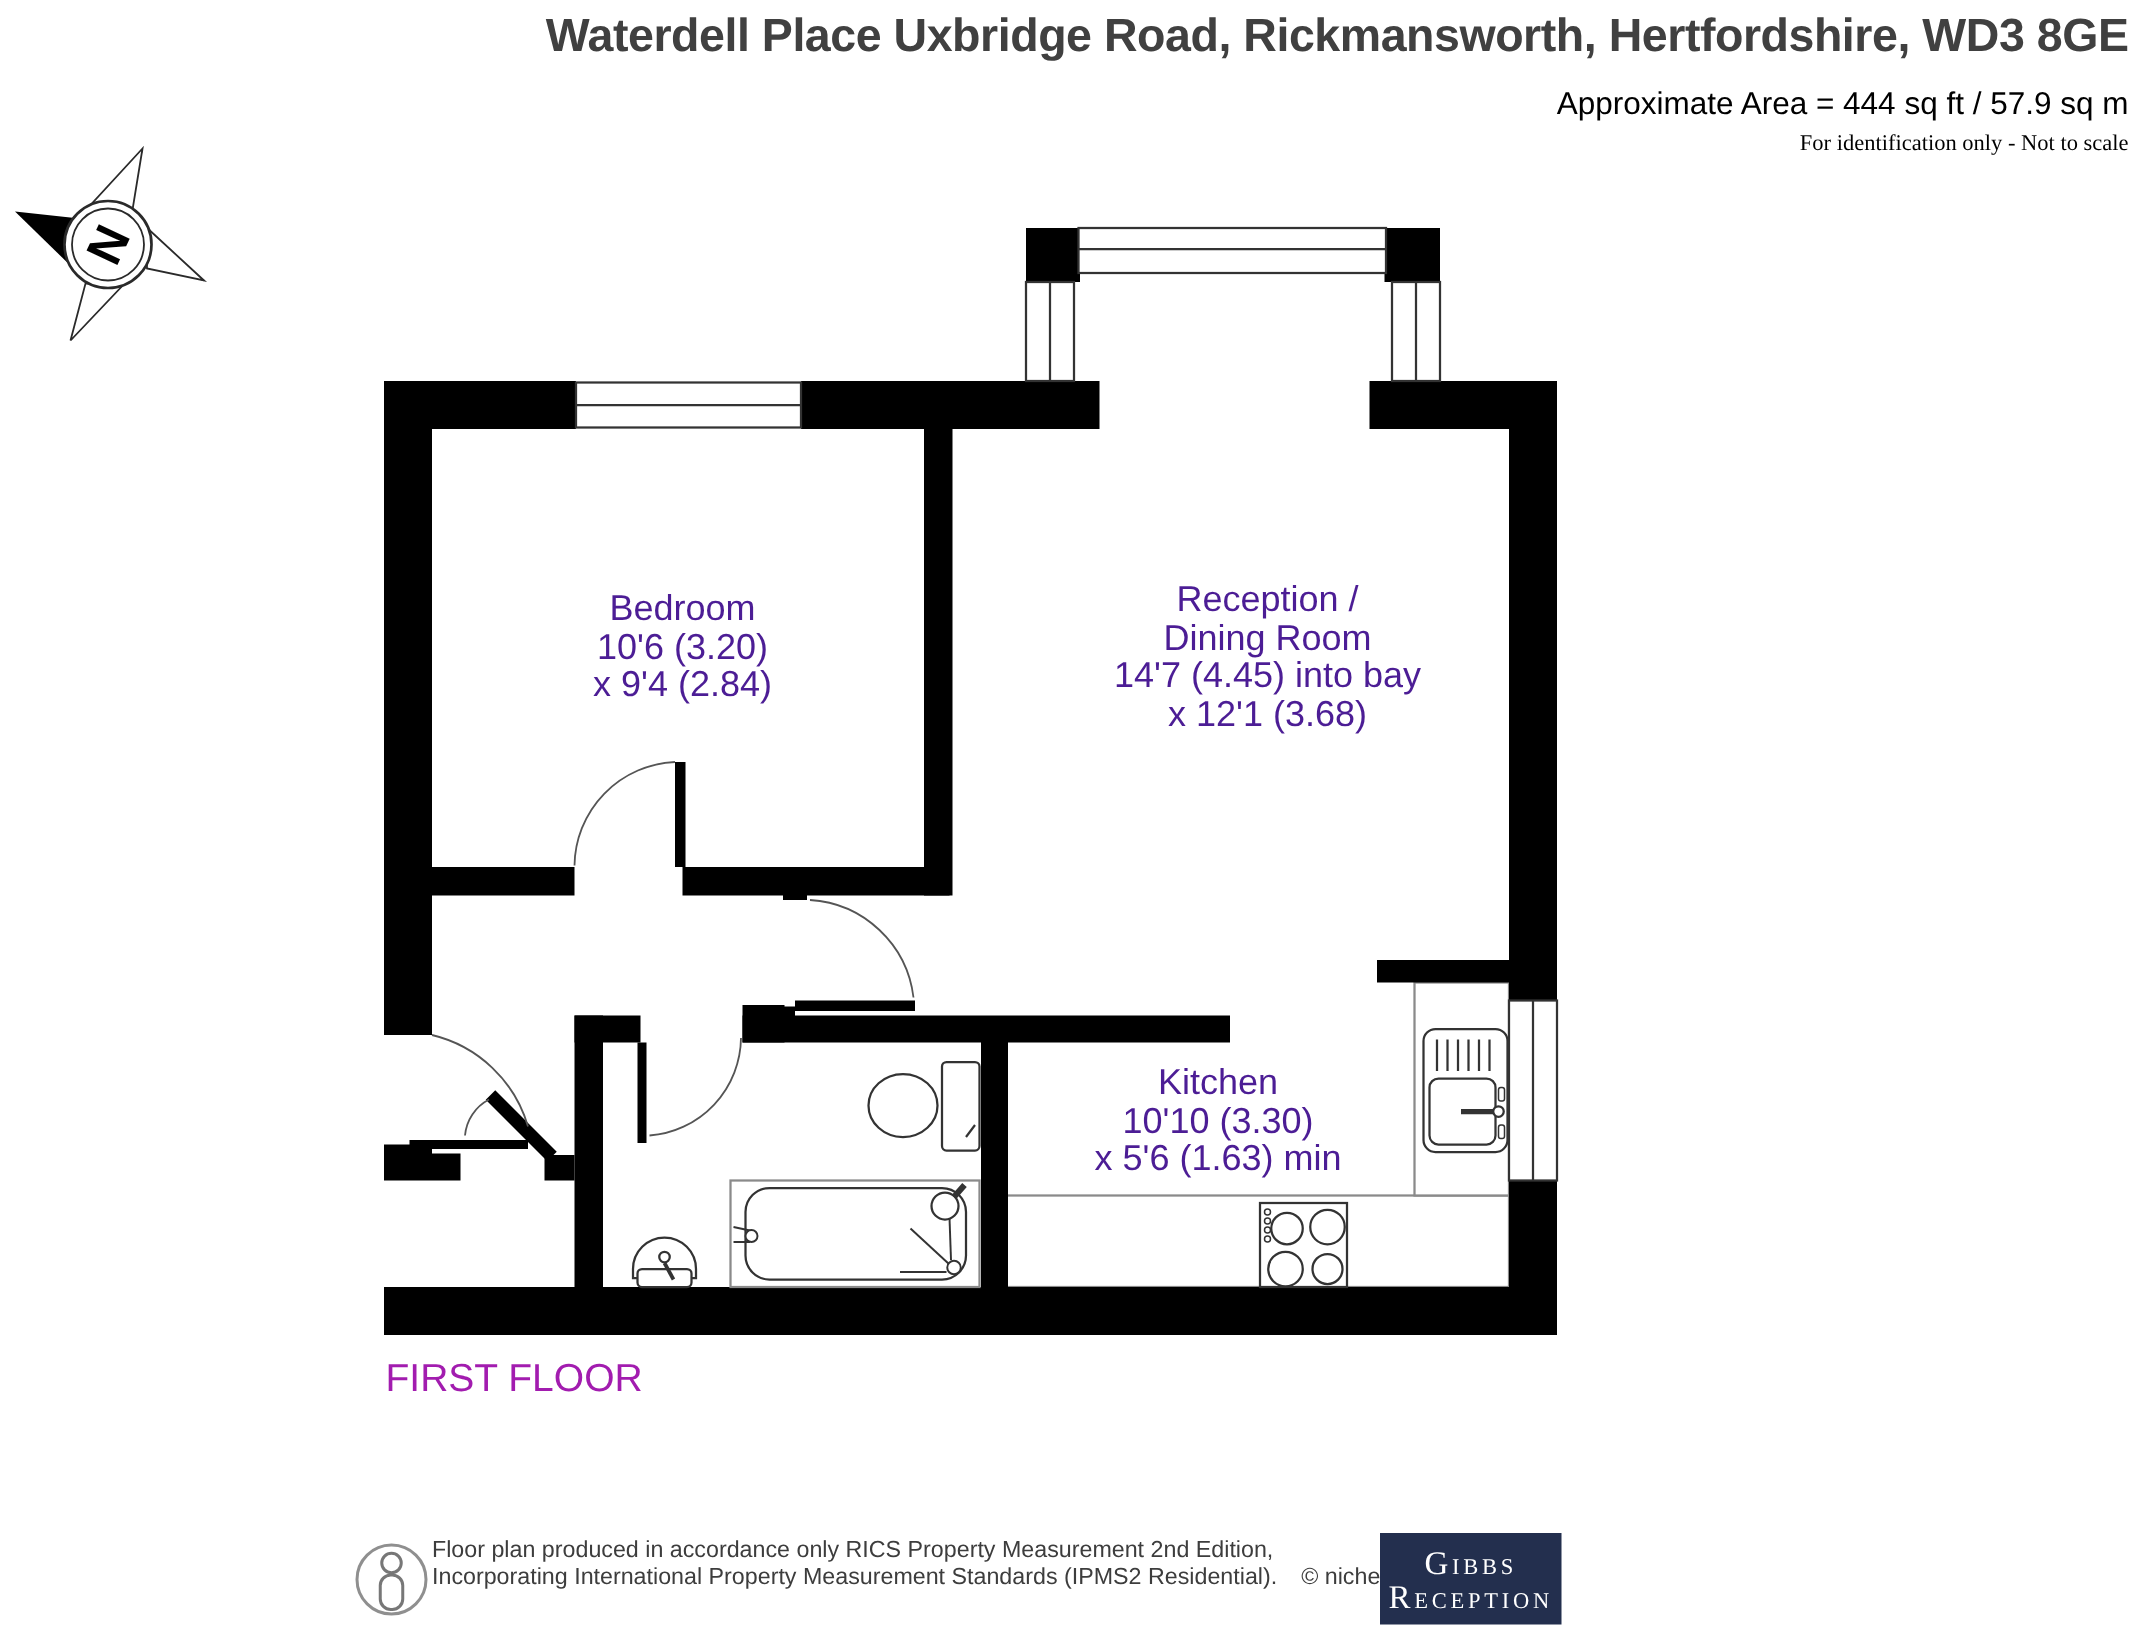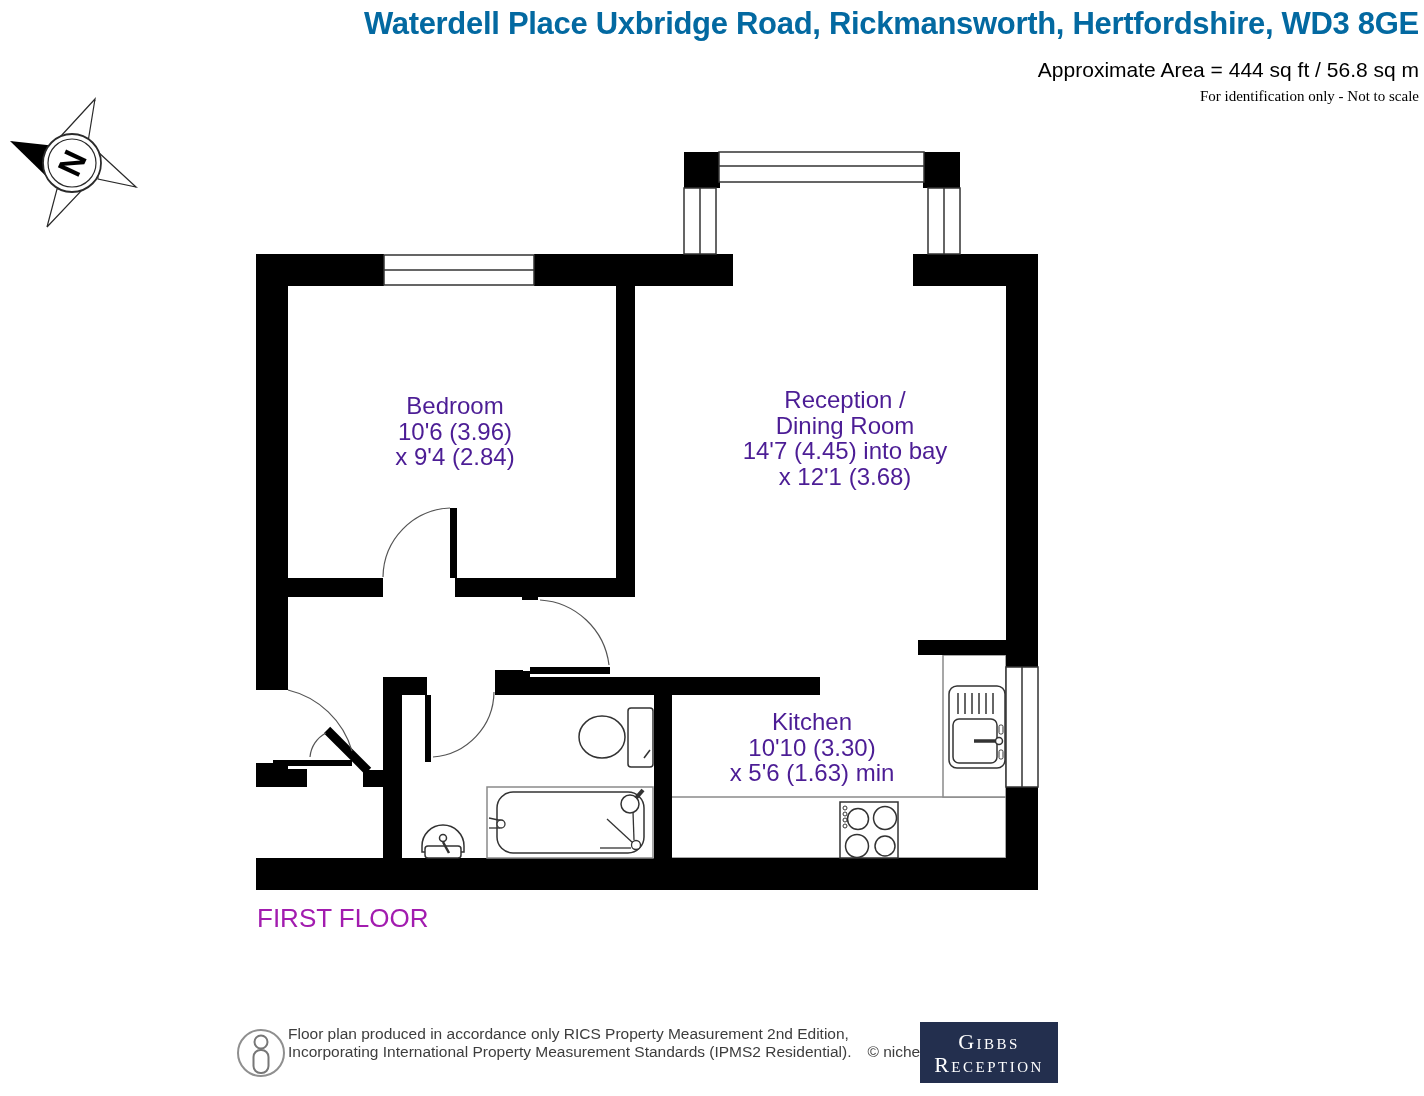--- a/index.html
+++ b/index.html
@@ -1,43 +1,43 @@
 <!DOCTYPE html>
 <html><head>
 <meta charset="utf-8">
 <style>
   html,body{margin:0;padding:0;}
   body{
     width:1424px;height:1096px;position:relative;background:#ffffff;
     font-family:"Liberation Sans",sans-serif;color:#111;overflow:hidden;
   }
   .header{position:absolute;top:6px;right:5px;text-align:right;}
-  .header .title{font-size:31px;font-weight:bold;letter-spacing:-0.3px;color:#0369a1;margin:0;white-space:nowrap;text-align:right;}
+  .header .title{font-size:31px;font-weight:bold;letter-spacing:-0.3px;color:#404040;margin:0;white-space:nowrap;text-align:right;}
   .header .area{font-size:21px;color:#000;margin-top:16px;}
   .header .disclaimer{font-size:15px;color:#000;margin-top:6px;font-family:Liberation Serif, serif;}
 
   .plan-svg{position:absolute;left:0;top:0;}
 
   .room-label{position:absolute;transform:translateX(-50%);text-align:center;
     font-size:24px;line-height:25.5px;color:#4c1d95;white-space:nowrap;}
   .floor-label{position:absolute;left:257px;top:903px;font-size:26px;color:#a21caf;}
 
   .footer-text{position:absolute;left:288px;top:1025px;font-size:15.5px;line-height:17.5px;color:#3d3d3d;}
   .footer-text .gap{margin-left:16px;}
-  .logo{position:absolute;left:920px;top:1022px;width:138px;height:61px;
+  .logo{position:absolute;left:920px;top:1022px;width:121px;height:61px;
     display:flex;flex-direction:column;justify-content:center;align-items:center;
     color:#ffffff;font-family:"Liberation Serif",serif;font-variant:small-caps;
     font-size:22px;line-height:23px;letter-spacing:2.5px;}
 </style>
 </head>
 <body>
 
 <div class="header">
   <div class="title">Waterdell Place Uxbridge Road, Rickmansworth, Hertfordshire, WD3 8GE</div>
-  <div class="area">Approximate Area = 444 sq ft / 56.8 sq m</div>
+  <div class="area">Approximate Area = 444 sq ft / 57.9 sq m</div>
   <div class="disclaimer">For identification only - Not to scale</div>
 </div>
 
 <svg class="plan-svg" width="1424" height="1096" viewBox="0 0 1424 1096">
 
   <g stroke="#2a2a2a" fill="#ffffff">
     <line x1="95" y1="100" x2="48" y2="226" stroke-width="1"></line>
     <line x1="12" y1="142" x2="136" y2="187" stroke-width="1"></line>
     <polygon points="95,99 61,136 88,142" stroke-width="1.2"></polygon>
     <polygon points="136,187 97,151 98,179" stroke-width="1.2"></polygon>
@@ -168,21 +168,21 @@
 
   <g fill="#ffffff" stroke="#8f8f8f" stroke-width="2">
     <circle cx="261" cy="1053" r="23"></circle>
     <circle cx="261" cy="1042" r="6.5" stroke="#777"></circle>
     <rect x="253.5" y="1050" width="15" height="23" rx="7" stroke="#777"></rect>
   </g>
 </svg>
 
 <div class="room-label" style="left:455px;top:393px;">
   <div>Bedroom</div>
-  <div>10'6 (3.96)</div>
+  <div>10'6 (3.20)</div>
   <div>x 9'4 (2.84)</div>
 </div>
 
 <div class="room-label" style="left:845px;top:387px;">
   <div>Reception /</div>
   <div>Dining Room</div>
   <div>14'7 (4.45) into bay</div>
   <div>x 12'1 (3.68)</div>
 </div>
 

